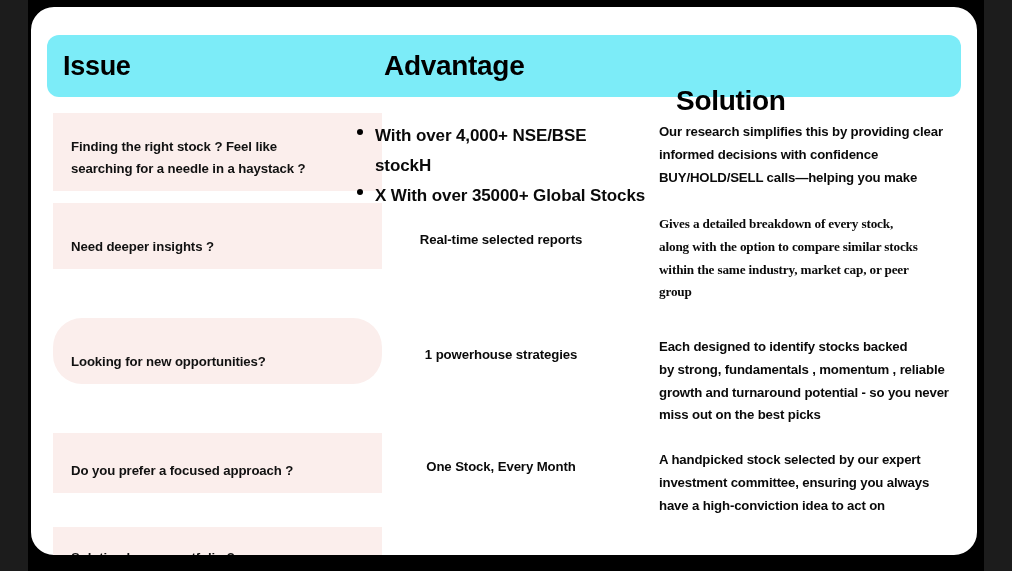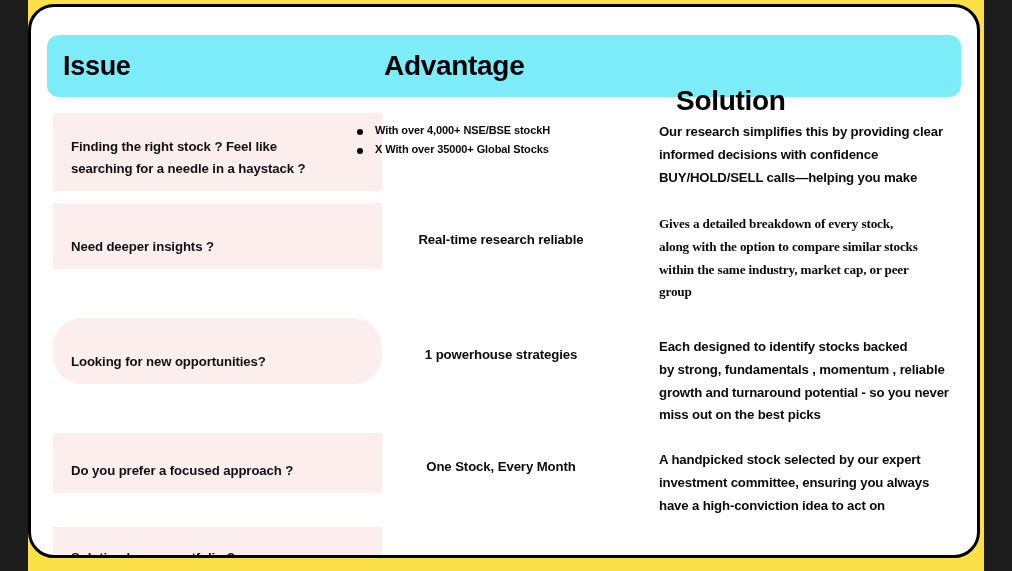--- a/index.html
+++ b/index.html
@@ -11,21 +11,21 @@
     height: 571px;
     background: #1a1a1a;
     font-family: "Liberation Sans", sans-serif;
     overflow: hidden;
   }
   .page-frame {
     position: absolute;
     left: 0; top: 0;
     width: 1012px;
     height: 571px;
-    background: #fde047;
+    background: #000000;
   }
   .card {
     position: absolute;
     left: 28px;
     top: 4px;
     width: 952px;
     height: 554px;
     background: #ffffff;
     border: 3px solid #000000;
     border-radius: 26px;
@@ -109,21 +109,21 @@
     letter-spacing: -0.1px;
   }
   .adv-list {
     margin: 0;
     padding: 0;
     list-style: none;
   }
   .adv-list li {
     position: relative;
     padding-left: 20px;
-    font-size: 11px;
+    font-size: 17px;
     font-weight: bold;
     color: #0a0a0a;
     line-height: 1.75;
     letter-spacing: -0.1px;
   }
   .adv-list li .bullet-dot {
     position: absolute;
     left: 2px;
     top: 8px;
     width: 6px;
@@ -198,21 +198,21 @@
         </div>
       </div>
 
       <div class="row" style="height:115px;">
         <div class="issue-cell" style="top:0px;height:66px;">
           <div class="issue-text">
             <div>Need deeper insights ?</div>
           </div>
         </div>
         <div class="adv-cell adv-center" style="top:16px;">
-          <div class="adv-text">Real-time research reliable</div>
+          <div class="adv-text">Real-time selected reports</div>
         </div>
         <div class="sol-cell" style="top:0;font-family:Liberation Serif, serif;">
           <div class="sol-text">
             <div>Gives a detailed breakdown of every stock,</div>
             <div>along with the option to compare similar stocks</div>
             <div>within the same industry, market cap, or peer</div>
             <div>group</div>
           </div>
         </div>
       </div>

